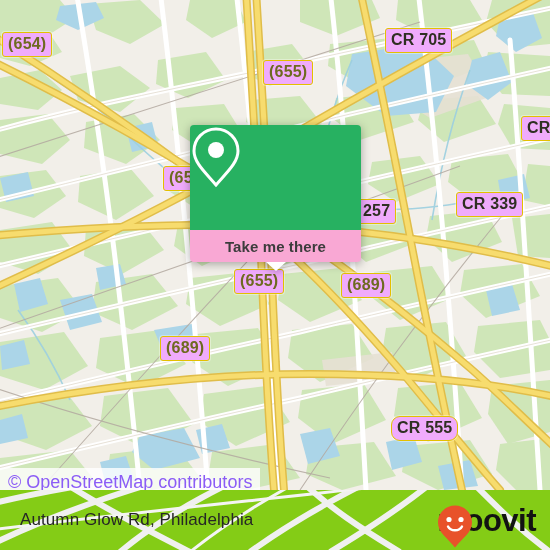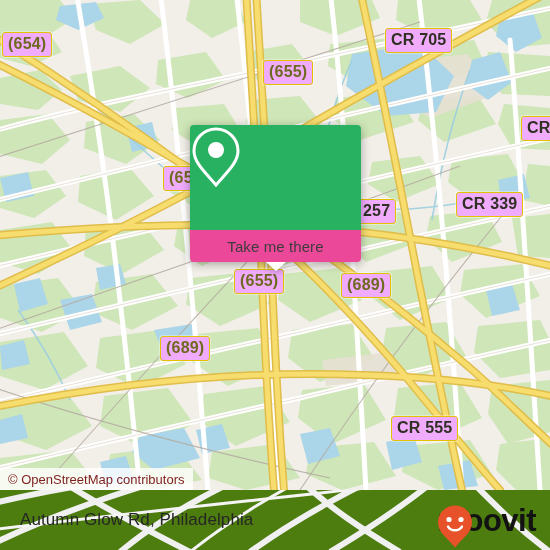--- a/index.html
+++ b/index.html
@@ -32,60 +32,60 @@
     letter-spacing:.2px;
     box-shadow:0 0 0 1px rgba(255,255,255,.35);
   }
   .shield.cr{color:#2f2f22;}
   .shield.paren{color:#6e6a20;}
 
   
   #attribution{
     position:absolute;left:0;top:468px;
     background:rgba(255,255,255,.80);
-    color:#7f1d1d;
-    font-size:13px;
+    color:#8b5cf6;
+    font-size:18px;
     padding:4px 8px 4px 8px;
     white-space:nowrap;
     line-height:1.2;
   }
 
   
   #popup{
     position:absolute;left:190px;top:125px;width:171px;
     filter:drop-shadow(0 2px 5px rgba(0,0,0,.32));
   }
   #popup-green{
     height:105px;
     background:#27b161;
     border-radius:4px 4px 0 0;
     display:flex;align-items:center;justify-content:center;
   }
   #popup-white{
     height:32px;
-    background:#ec4899;
+    background:#f9a8d4;
     border-radius:0 0 4px 4px;
-    display:flex;align-items:center;justify-content:center;
+    display:flex;align-items:center;justify-content:center;font-weight:bold;
   }
   #popup-label{
     font-size:15px;color:#3c3c3c;letter-spacing:.1px;
   }
   #popup-tail{
     position:absolute;left:50%;top:137px;
     transform:translateX(-50%);
     width:0;height:0;
     border-left:10px solid transparent;
     border-right:10px solid transparent;
     border-top:9px solid #ffffff;
   }
 
   
   #bottombar{
     position:absolute;left:0;top:490px;width:550px;height:60px;
-    background:#4d7c0f;overflow:hidden;
+    background:#84cc16;overflow:hidden;
   }
   #bottombar svg{position:absolute;left:0;top:0;}
   #place-name{
     position:absolute;left:20px;top:50%;transform:translateY(-50%);
     font-size:17px;color:#262626;white-space:nowrap;
     letter-spacing:.1px;
   }
   #brand{
     position:absolute;right:14px;top:50%;transform:translateY(-50%);
     display:flex;align-items:center;gap:2px;
@@ -267,21 +267,21 @@
         <div class="shield paren" style="left: 2px; top: 32px;">(654)</div>
         <div class="shield cr" style="left: 385px; top: 28px;">CR 705</div>
         <div class="shield paren" style="left: 263px; top: 60px;">(655)</div>
         <div class="shield cr" style="left: 521px; top: 116px;">CR 6</div>
         <div class="shield paren" style="left: 163px; top: 166px;">(654</div>
         <div class="shield cr" style="left: 357px; top: 199px;">257</div>
         <div class="shield cr" style="left: 456px; top: 192px;">CR 339</div>
         <div class="shield paren" style="left: 234px; top: 269px;">(655)</div>
         <div class="shield paren" style="left: 341px; top: 273px;">(689)</div>
         <div class="shield paren" style="left: 160px; top: 336px;">(689)</div>
-        <div class="shield cr" style="left: 391px; top: 416px;">CR 555</div>
+        <div class="shield cr" style="left: 391px; top: 416px; border-radius: 9px;">CR 555</div>
       </div>
 
     <div id="attribution">© OpenStreetMap contributors</div>
 
     <div id="popup">
       <div id="popup-green">
         <svg width="52" height="64" viewBox="0 0 52 64">
           <path d="M26 4 C13.8 4 4 13.8 4 26 C4 38 16 48 26 60 C36 48 48 38 48 26 C48 13.8 38.2 4 26 4 Z" fill="none" stroke="#ffffff" stroke-width="3"></path>
           <circle cx="26" cy="25" r="8" fill="#ffffff"></circle>
         </svg>

